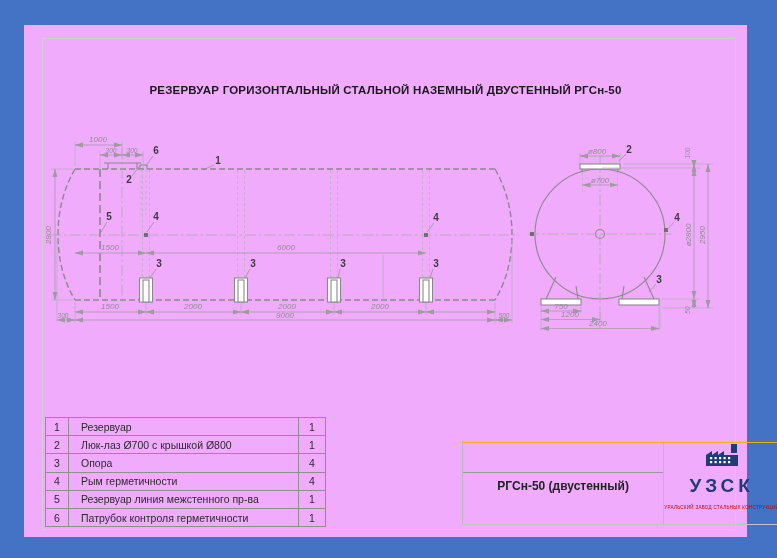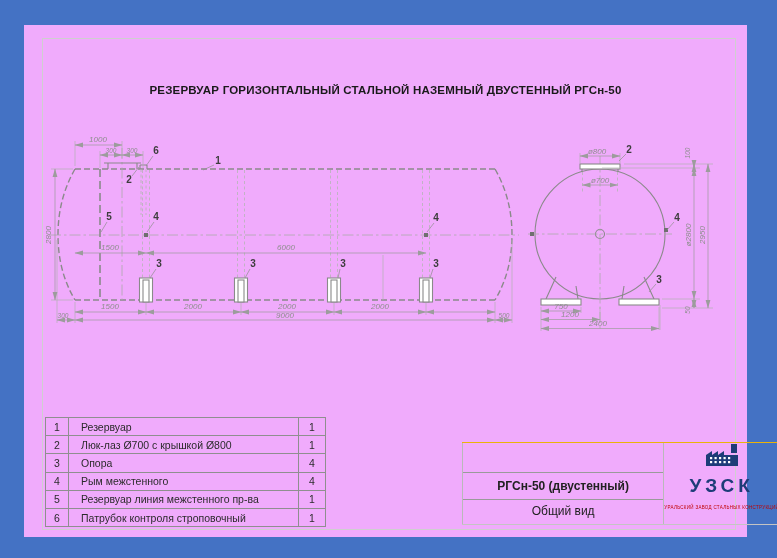--- a/index.html
+++ b/index.html
@@ -223,41 +223,40 @@
           <td class="nm">Люк-лаз Ø700 с крышкой Ø800</td>
           <td class="qty">1</td>
         </tr>
         <tr>
           <td class="num">3</td>
           <td class="nm">Опора</td>
           <td class="qty">4</td>
         </tr>
         <tr>
           <td class="num">4</td>
-          <td class="nm">Рым межстенного</td>
+          <td class="nm">Рым герметичности</td>
           <td class="qty">4</td>
         </tr>
         <tr>
           <td class="num">5</td>
           <td class="nm">Резервуар линия межстенного пр-ва</td>
           <td class="qty">1</td>
         </tr>
         <tr>
           <td class="num">6</td>
-          <td class="nm">Патрубок контроля строповочный</td>
+          <td class="nm">Патрубок контроля герметичности</td>
           <td class="qty">1</td>
         </tr>
       </tbody>
     </table>
 
     <div class="tblock">
       <div class="tb-left">
         <div class="tb-row tb-empty"></div>
         <div class="tb-row tb-model">РГСн-50 (двустенный)</div>
-        <div class="tb-row tb-view">Общий вид</div>
       </div>
       <div class="tb-logo">
         <svg width="40" height="24" viewBox="0 0 40 24">
           <path fill="#1d3c78" d="M29,1 h6 v9 h-6 z"></path>
           <path fill="#1d3c78" d="M4,23 V12 l6,-4 v4 l6,-4 v4 l6,-4 v4 h14 v11 z"></path>
           <g fill="#ffffff">
             <rect x="8" y="14" width="2.2" height="2.2"></rect>
               <rect x="12.5" y="14" width="2.2" height="2.2"></rect>
             <rect x="17" y="14" width="2.2" height="2.2"></rect>
               <rect x="21.5" y="14" width="2.2" height="2.2"></rect>

